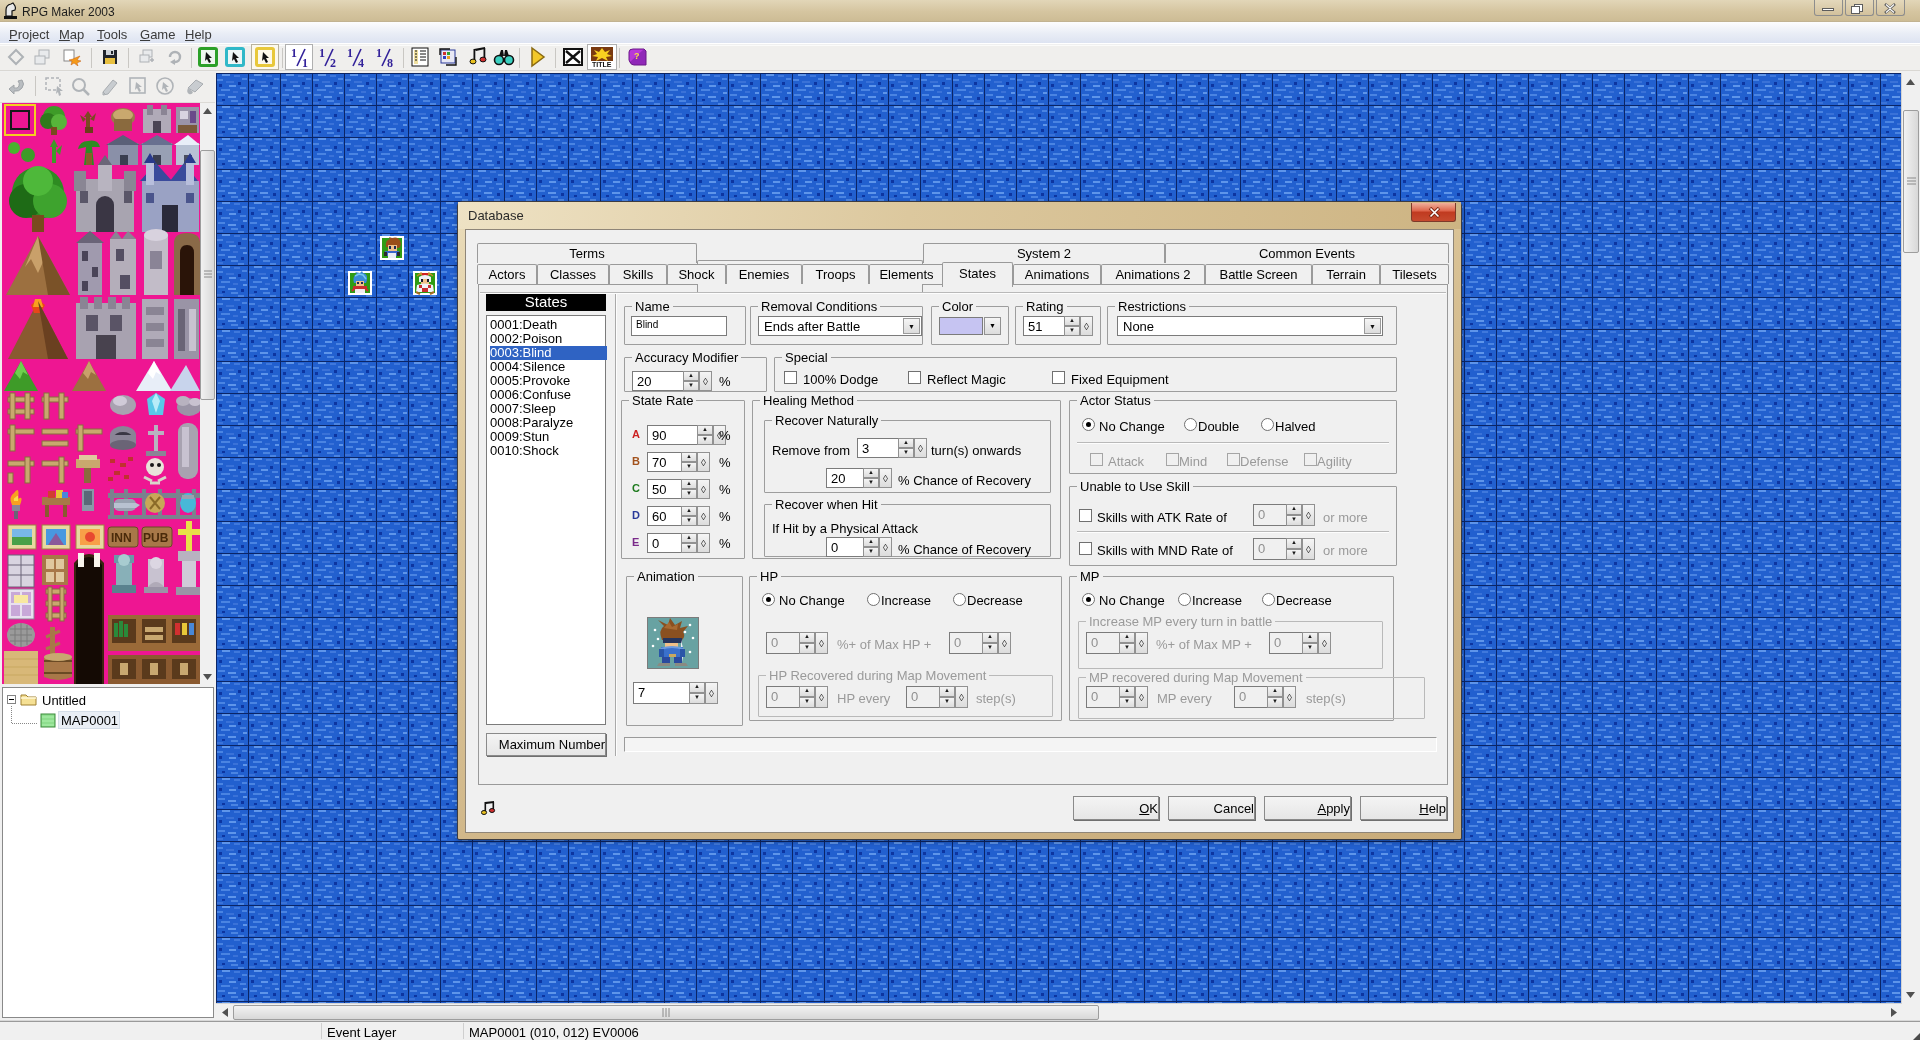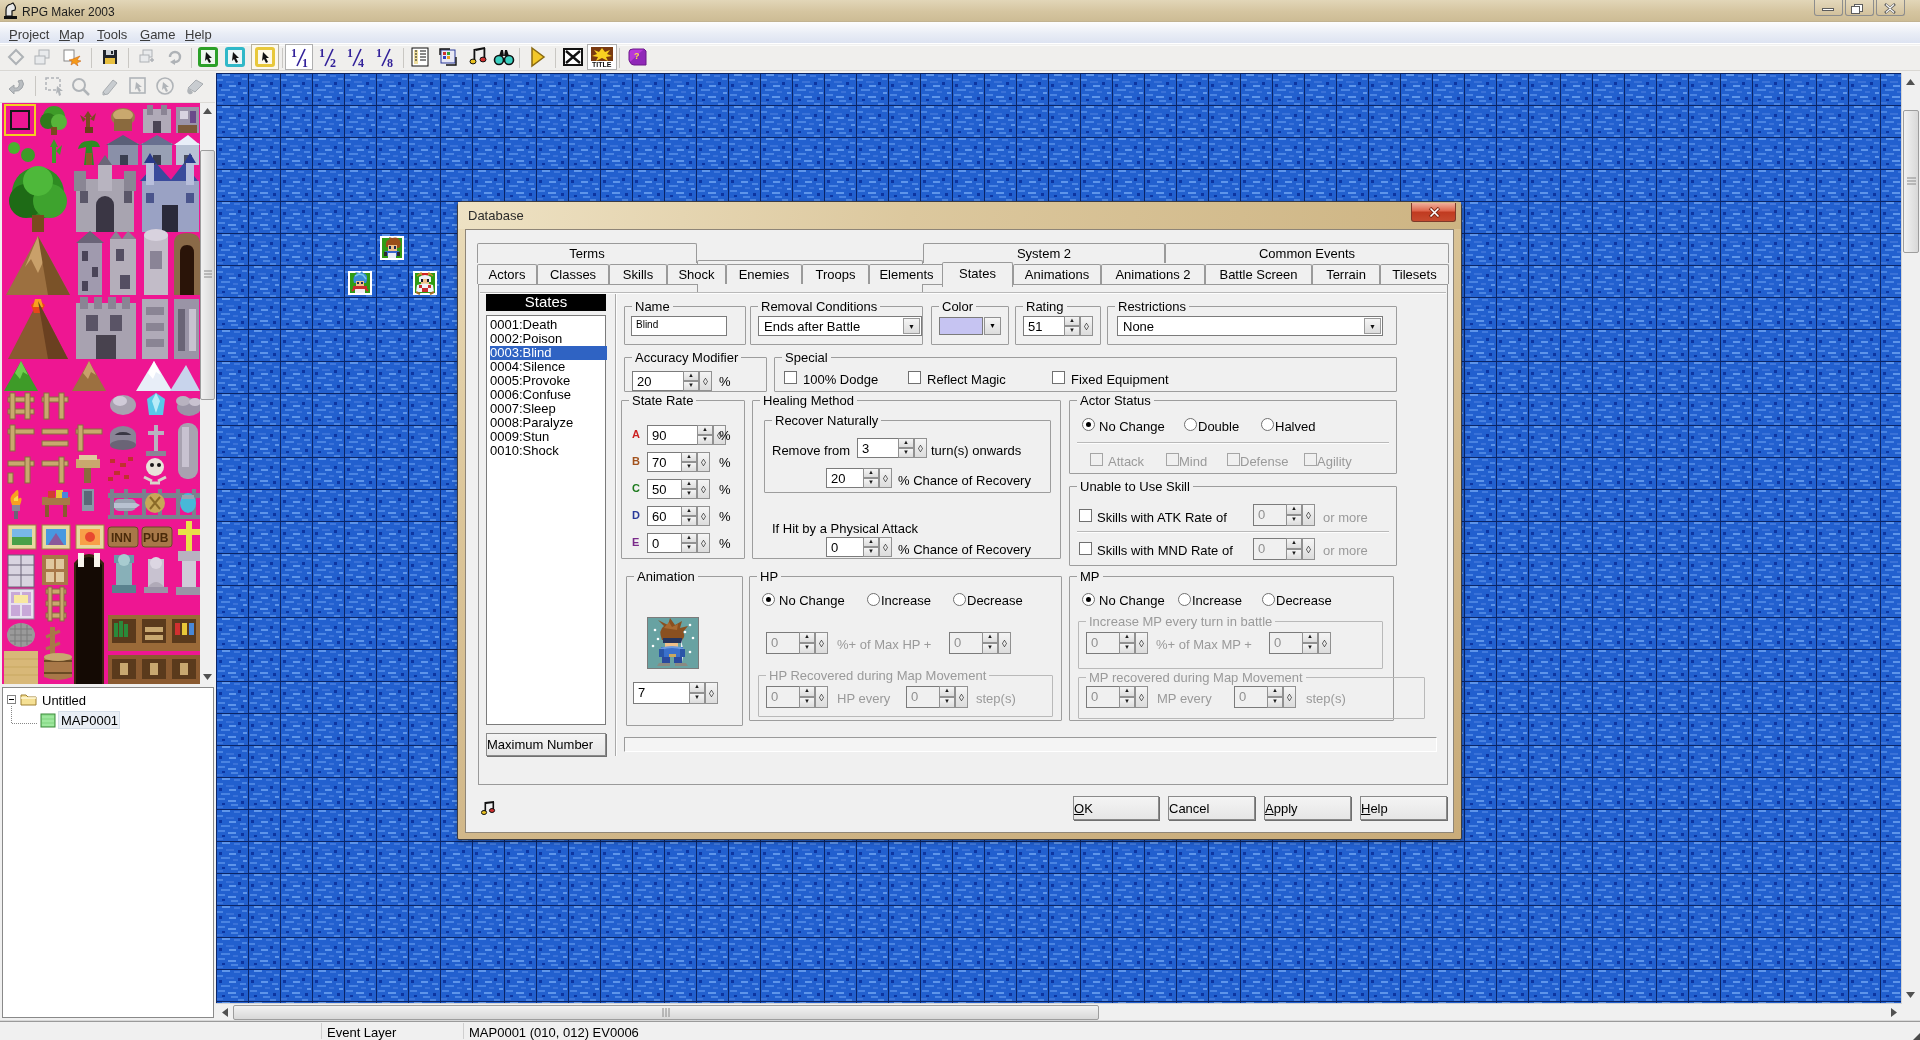--- a/index.html
+++ b/index.html
@@ -46,21 +46,21 @@
 .spin.dis .sf{background:#f0f0f0;color:#909090}
 .sep{position:absolute;height:1px;background:#b9b9b9;box-shadow:0 1px 0 #fdfdfd}
 .vline{position:absolute;width:1px;background:#a9a9a9;box-shadow:1px 0 0 #fdfdfd}
 .cb{position:absolute;width:13px;height:13px;background:#fff;border:1px solid #707070}
 .cb.dis{background:#f0f0f0;border-color:#a5a5a5}
 .rd{position:absolute;width:13px;height:13px;background:#fff;border:1px solid #707070;border-radius:50%}
 .rd.on::after{content:"";position:absolute;left:3px;top:3px;width:5px;height:5px;border-radius:50%;background:#000}
 .drop{position:absolute;background:#fff;border:1px solid #7b7b7b}
 .drop .dt{position:absolute;left:5px;top:2px;font-size:13px}
 .drop .db{position:absolute;right:1px;top:1px;bottom:1px;width:17px;background:linear-gradient(#f5f5f5,#dcdcdc);border:1px solid #9a9a9a;color:#111;font-size:7px;text-align:center;line-height:16px}
-.btn{position:absolute;background:linear-gradient(#f4f4f4,#e6e6e6);border:1px solid #8a8a8a;box-shadow:1px 1px 0 #6f6f6f;font-size:13px;color:#000;text-align:left}
+.btn{position:absolute;background:linear-gradient(#f4f4f4,#e6e6e6);border:1px solid #8a8a8a;box-shadow:1px 1px 0 #6f6f6f;font-size:13px;color:#000;text-align:right}
 
 .tab{position:absolute;background:#f0f0f0;border:1px solid #9a9a9a;border-bottom:none;border-radius:2px 2px 0 0;font-size:13px;text-align:center;color:#000}
 </style>
 </head>
 <body>
 
 <div class="abs" id="titlebar"></div>
 <div class="txt" style="left:22px;top:6px;font-size:12px;color:#1c1c1c">RPG Maker 2003</div>
 
 <svg class="abs" style="left:3px;top:2px" width="16" height="17">
@@ -832,20 +832,23 @@
 <div class="txt" style="left:473px;top:242px">turn(s) onwards</div>
 <div class="spin" style="left:368px;top:266px;width:66px">
       <div class="sf">20</div>
       <div class="sa">
         <div class="up">▲</div>
         <div class="dn">▼</div>
       </div>
       <div class="sd">◊</div>
     </div>
 <div class="txt" style="left:440px;top:272px">% Chance of Recovery</div>
+<div class="gb" style="left:306px;top:302px;width:287px;height:53px">
+      <span>Recover when Hit</span>
+    </div>
 <div class="txt" style="left:314px;top:320px">If Hit by a Physical Attack</div>
 <div class="spin" style="left:368px;top:335px;width:66px">
       <div class="sf">0</div>
       <div class="sa">
         <div class="up">▲</div>
         <div class="dn">▼</div>
       </div>
       <div class="sd">◊</div>
     </div>
 <div class="txt" style="left:440px;top:341px">% Chance of Recovery</div>

